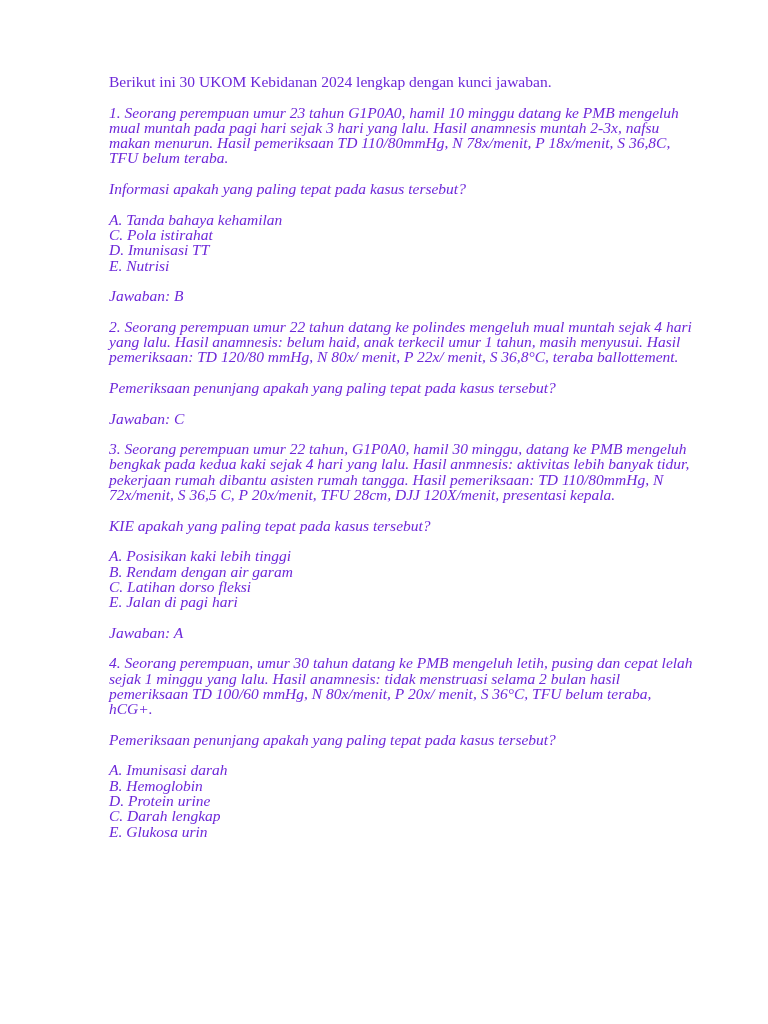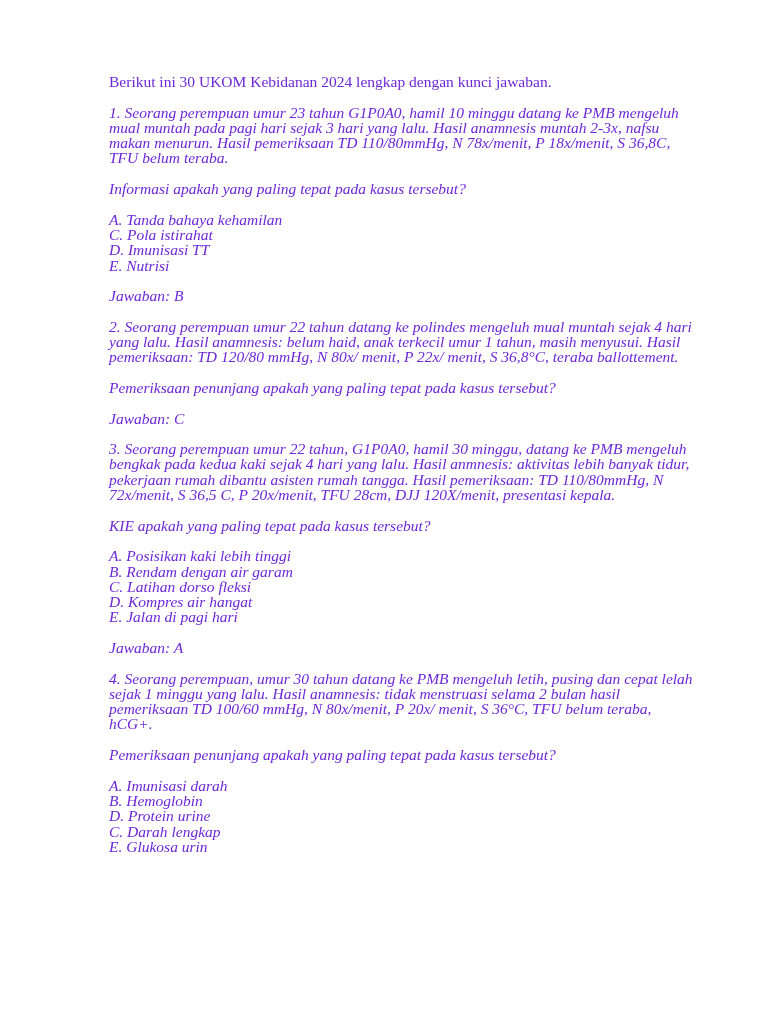--- a/index.html
+++ b/index.html
@@ -64,21 +64,20 @@
       <p class="block">Jawaban: C</p>
     </section>
 
     <section class="question">
       <p class="block">3. Seorang perempuan umur 22 tahun, G1P0A0, hamil 30 minggu, datang ke PMB mengeluh bengkak pada kedua kaki sejak 4 hari yang lalu. Hasil anmnesis: aktivitas lebih banyak tidur, pekerjaan rumah dibantu asisten rumah tangga. Hasil pemeriksaan: TD 110/80mmHg, N 72x/menit, S 36,5 C, P 20x/menit, TFU 28cm, DJJ 120X/menit, presentasi kepala.</p>
       <p class="block">KIE apakah yang paling tepat pada kasus tersebut?</p>
       <div class="block">
         <div class="option">A. Posisikan kaki lebih tinggi</div>
         <div class="option">B. Rendam dengan air garam</div>
         <div class="option">C. Latihan dorso fleksi</div>
-        <div class="option">D. Kompres air hangat</div>
         <div class="option">E. Jalan di pagi hari</div>
       </div>
       <p class="block">Jawaban: A</p>
     </section>
 
     <section class="question">
       <p class="block">4. Seorang perempuan, umur 30 tahun datang ke PMB mengeluh letih, pusing dan cepat lelah sejak 1 minggu yang lalu. Hasil anamnesis: tidak menstruasi selama 2 bulan hasil pemeriksaan TD 100/60 mmHg, N 80x/menit, P 20x/ menit, S 36°C, TFU belum teraba, hCG+.</p>
       <p class="block">Pemeriksaan penunjang apakah yang paling tepat pada kasus tersebut?</p>
       <div class="block">
         <div class="option">A. Imunisasi darah</div>

